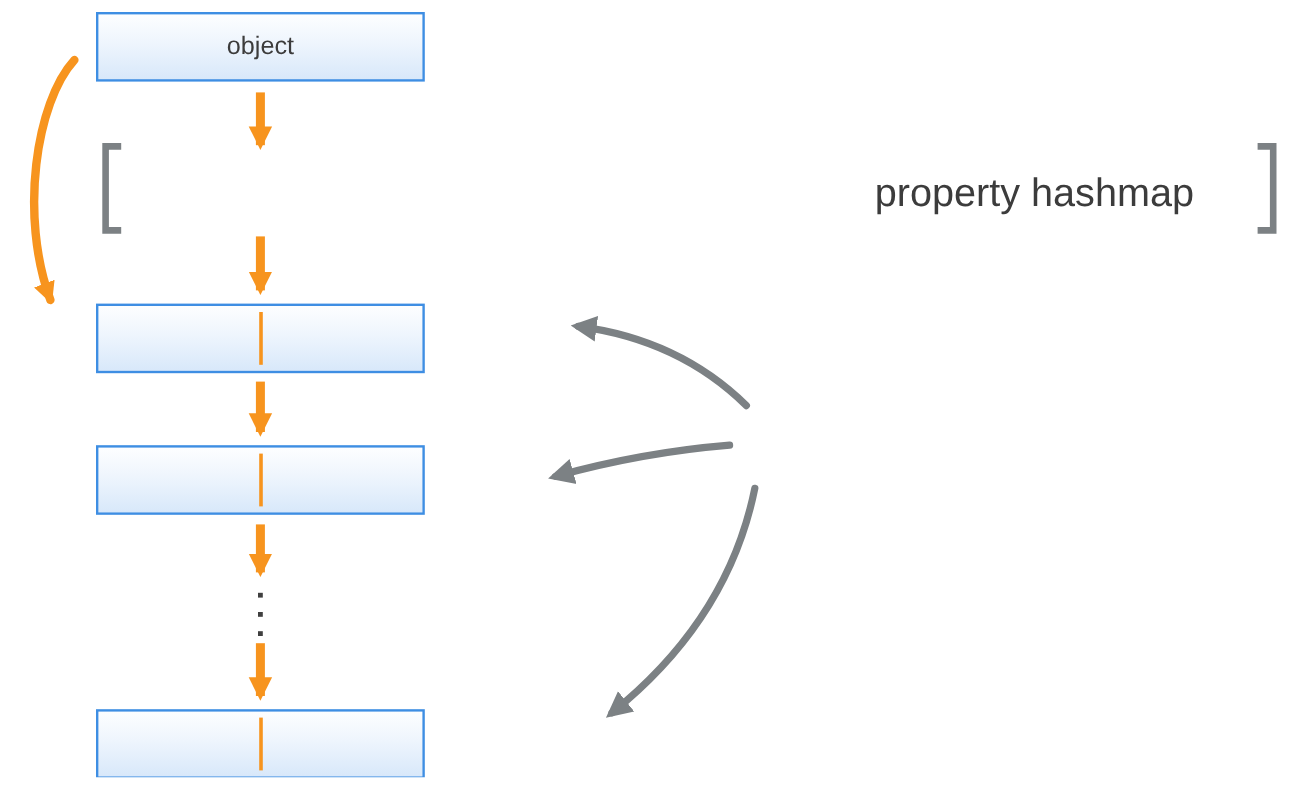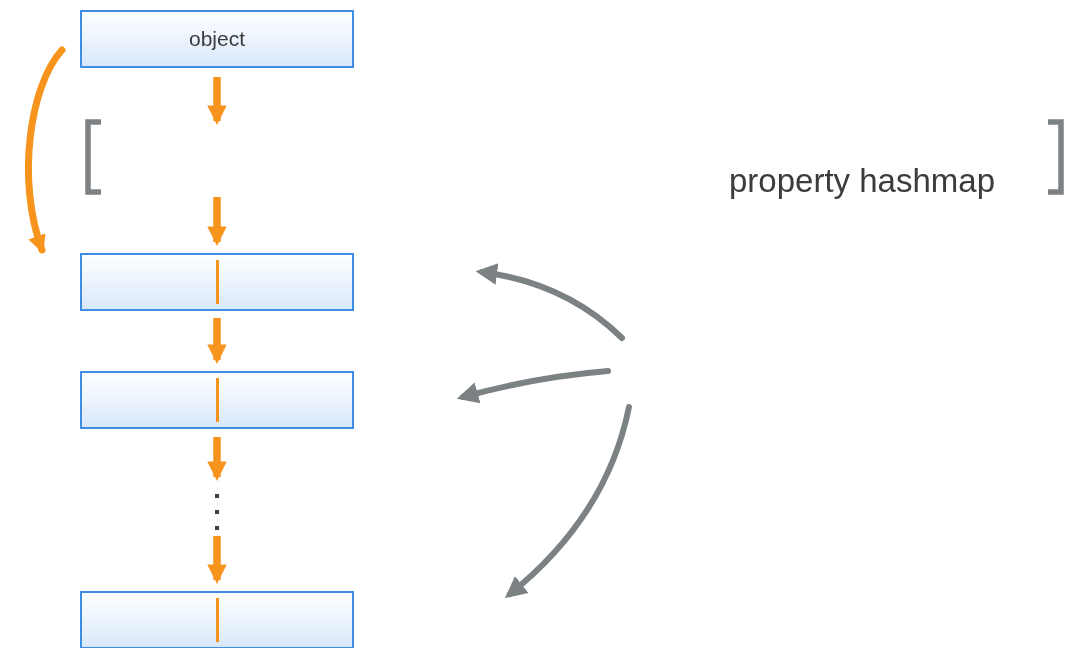--- a/index.html
+++ b/index.html
@@ -51,21 +51,20 @@
   }
   .pair-box .slot-divider { left: calc(50% - 1.5px); }
   .pair-box-1 { top: 253px; }
   .pair-box-2 { top: 371px; }
   .pair-box-3 { top: 591px; }
   .caption {
     position: absolute;
     color: #3c3c3c;
     white-space: nowrap;
     line-height: 1.1;
-    margin-top: 20px;
   }
   .hashmap-caption { left: 729px; top: 143px; font-size: 33px; }
   .pairs-caption   { left: 632px; top: 350px; font-size: 29px; }
   .vdots {
     position: absolute; left: 215px; top: 494px;
     display: flex; flex-direction: column; gap: 12px;
   }
   .vdots i {
     display: block; width: 4px; height: 4px;
     background: #3f3f3f;

